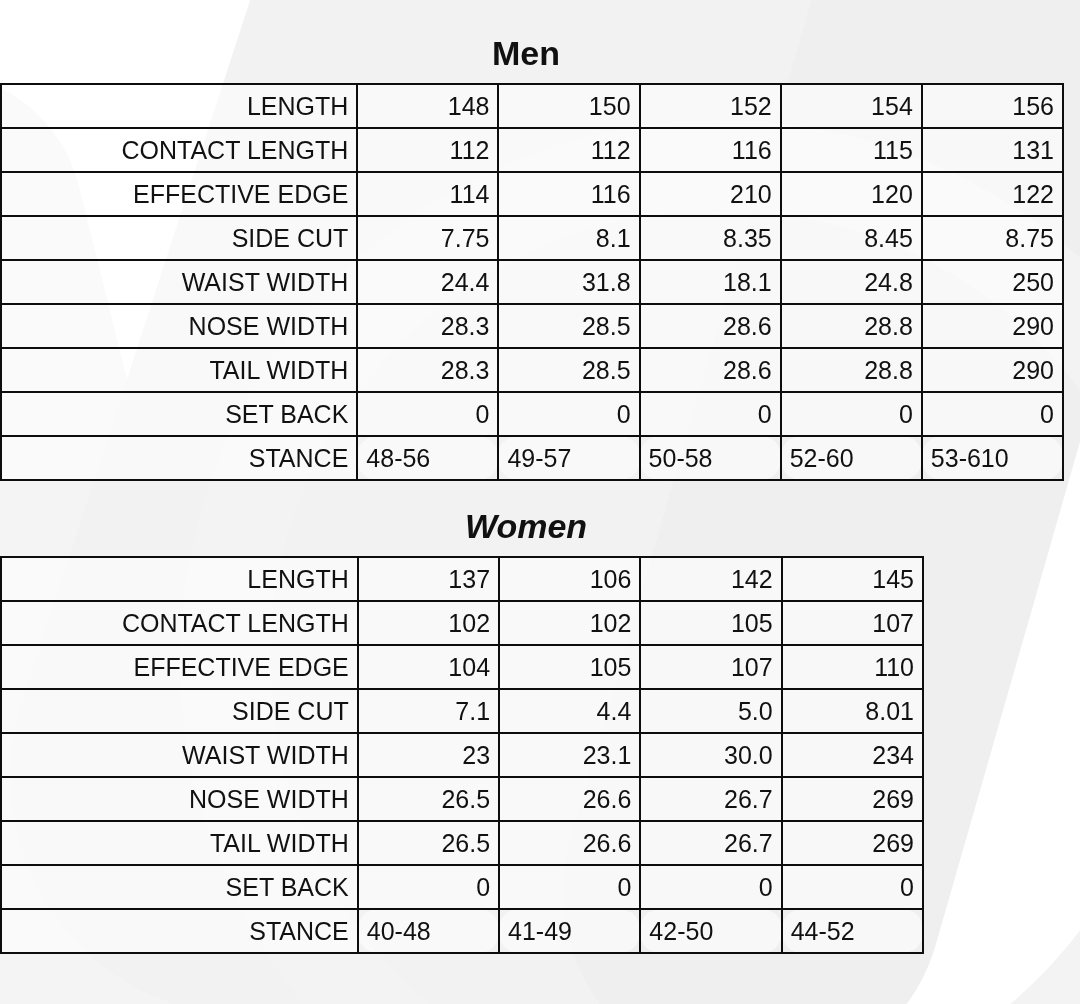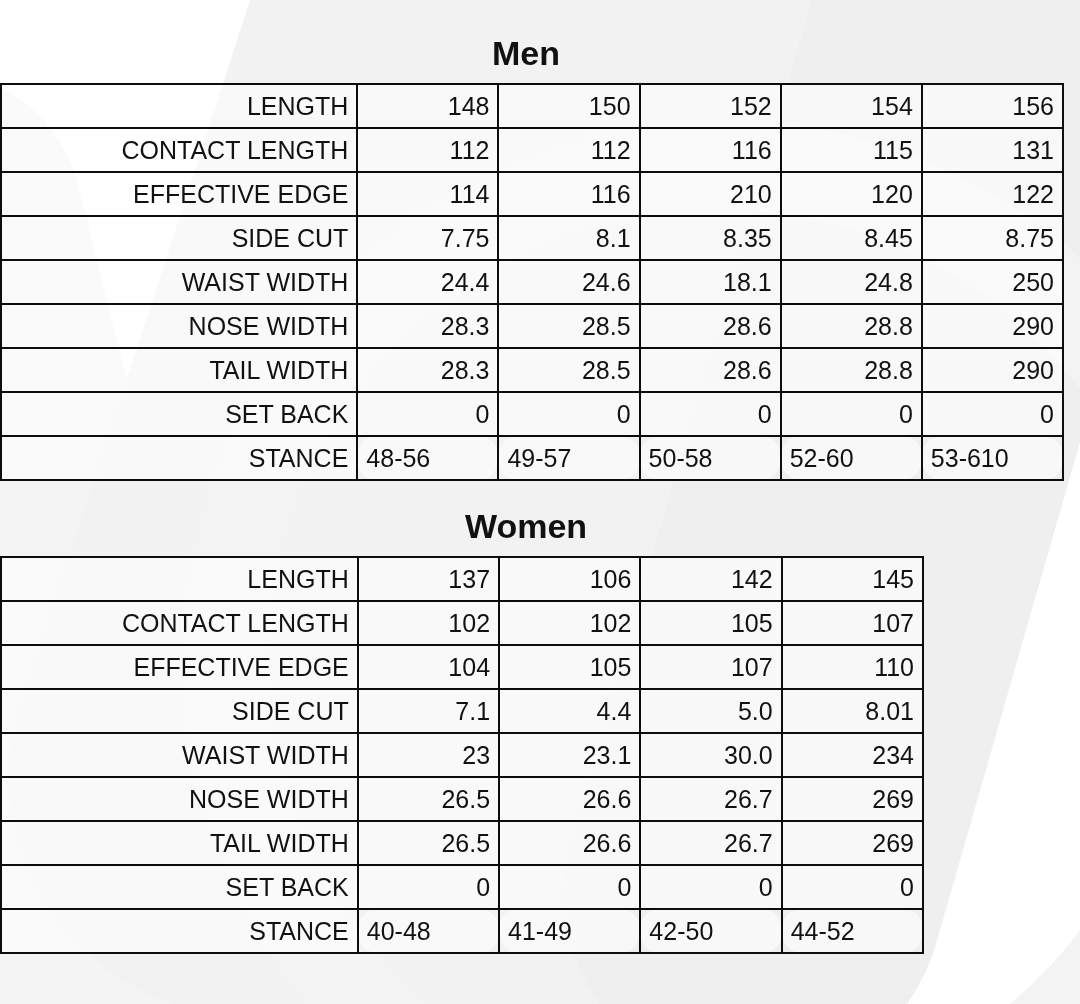--- a/index.html
+++ b/index.html
@@ -67,21 +67,21 @@
 
   .section-title {
     text-align: center;
     font-size: 34px;
     font-weight: bold;
     letter-spacing: 0px;
     color: #111111;
   }
 
   #men-title { padding-top: 34px; padding-bottom: 10px; }
-  #women-title { padding-top: 26px; padding-bottom: 10px; }
+  #women-title { padding-top: 26px; padding-bottom: 10px; font-style: italic; }
 
   table.spec {
     border-collapse: collapse;
     border: 2px solid #0d0d0d;
     table-layout: fixed;
     background: transparent;
   }
 
   table.spec td {
     border: 2px solid #0d0d0d;
@@ -168,21 +168,21 @@
           <td class="label">SIDE CUT</td>
           <td class="num">7.75</td>
           <td class="num">8.1</td>
           <td class="num">8.35</td>
           <td class="num">8.45</td>
           <td class="num">8.75</td>
         </tr>
         <tr>
           <td class="label">WAIST WIDTH</td>
           <td class="num">24.4</td>
-          <td class="num">24.6</td>
+          <td class="num">31.8</td>
           <td class="num">18.1</td>
           <td class="num">24.8</td>
           <td class="num">250</td>
         </tr>
         <tr>
           <td class="label">NOSE WIDTH</td>
           <td class="num">28.3</td>
           <td class="num">28.5</td>
           <td class="num">28.6</td>
           <td class="num">28.8</td>

